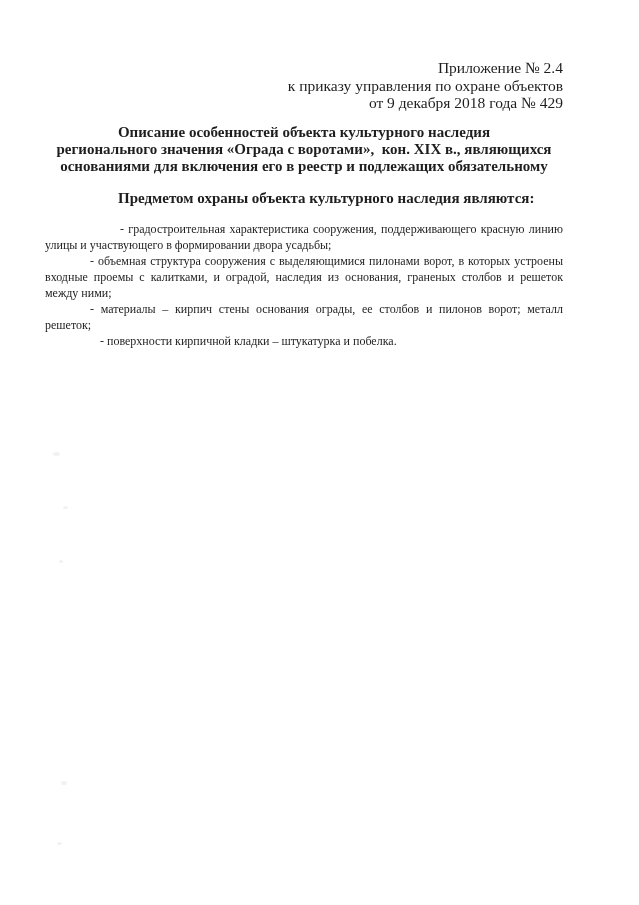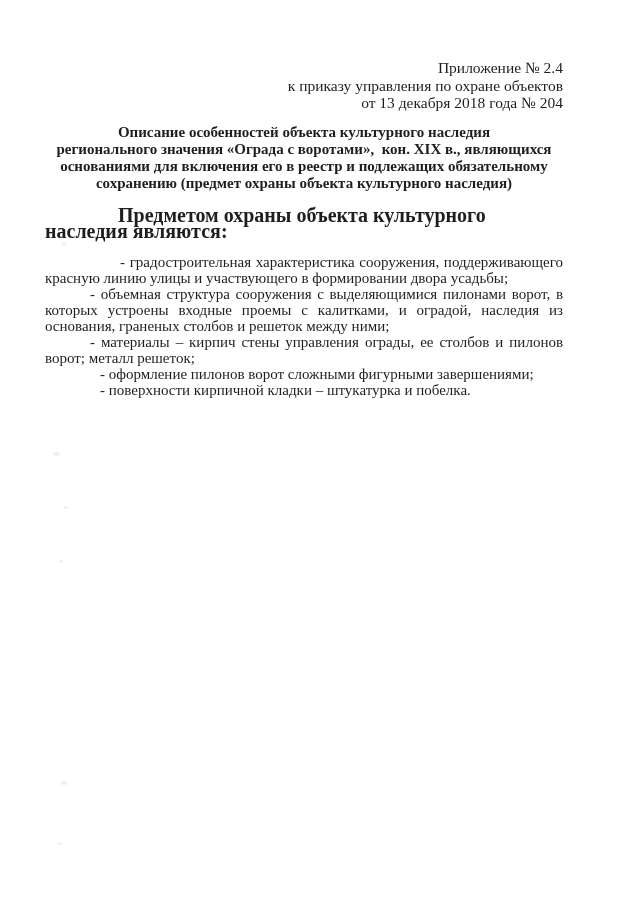--- a/index.html
+++ b/index.html
@@ -30,27 +30,27 @@
     font-size: 15px;
     line-height: 17px;
   }
   .title-line {
     white-space: pre-wrap;
     font-family: Liberation Serif, serif;
   }
   .intro {
     margin: 15px 0 0 0;
     font-weight: bold;
-    font-size: 20px;
+    font-size: 15px;
     line-height: 16px;
     text-indent: 73px;
   }
   .item {
     margin: 0;
-    font-size: 15px;
+    font-size: 12px;
     line-height: 16px;
     text-align: justify;
     text-align-last: left;
   }
   .item.first {
     margin-top: 15px;
   }
   .indent-wide  { text-indent: 75px; }
   .indent-std   { text-indent: 45px; }
   .indent-mid   { text-indent: 55px; }
@@ -70,36 +70,34 @@
   .sp7 { left: 57px; top: 842px; width: 5px; height: 3px; }
 </style>
 </head>
 <body>
 
 <div class="page">
 
   <div class="header-block">
     <div>Приложение № 2.4</div>
     <div>к приказу управления по охране объектов</div>
-    <div>от 13 декабря 2018 года № 204</div>
+    <div>от 9 декабря 2018 года № 429</div>
   </div>
 
   <div class="title-block">
     <div class="title-line">Описание особенностей объекта культурного наследия</div>
     <div class="title-line">регионального значения «Ограда с воротами»,  кон. XIX в., являющихся</div>
     <div class="title-line">основаниями для включения его в реестр и подлежащих обязательному</div>
-    <div class="title-line">сохранению (предмет охраны объекта культурного наследия)</div>
   </div>
 
   <p class="intro">Предметом охраны объекта культурного наследия являются:</p>
 
   <p class="item first indent-wide">- градостроительная характеристика сооружения, поддерживающего красную линию улицы и участвующего в формировании двора усадьбы;</p>
   <p class="item indent-std">- объемная структура сооружения с выделяющимися пилонами ворот, в которых устроены входные проемы с калитками, и оградой, наследия из основания, граненых столбов и решеток между ними;</p>
-  <p class="item indent-std">- материалы – кирпич стены управления ограды, ее столбов и пилонов ворот; металл решеток;</p>
-  <p class="item indent-mid">- оформление пилонов ворот сложными фигурными завершениями;</p>
+  <p class="item indent-std">- материалы – кирпич стены основания ограды, ее столбов и пилонов ворот; металл решеток;</p>
   <p class="item indent-mid">- поверхности кирпичной кладки – штукатурка и побелка.</p>
 
   <div class="speckle sp1"></div>
   <div class="speckle sp2"></div>
   <div class="speckle sp3"></div>
   <div class="speckle sp4"></div>
   <div class="speckle sp5"></div>
   <div class="speckle sp6"></div>
   <div class="speckle sp7"></div>
 

